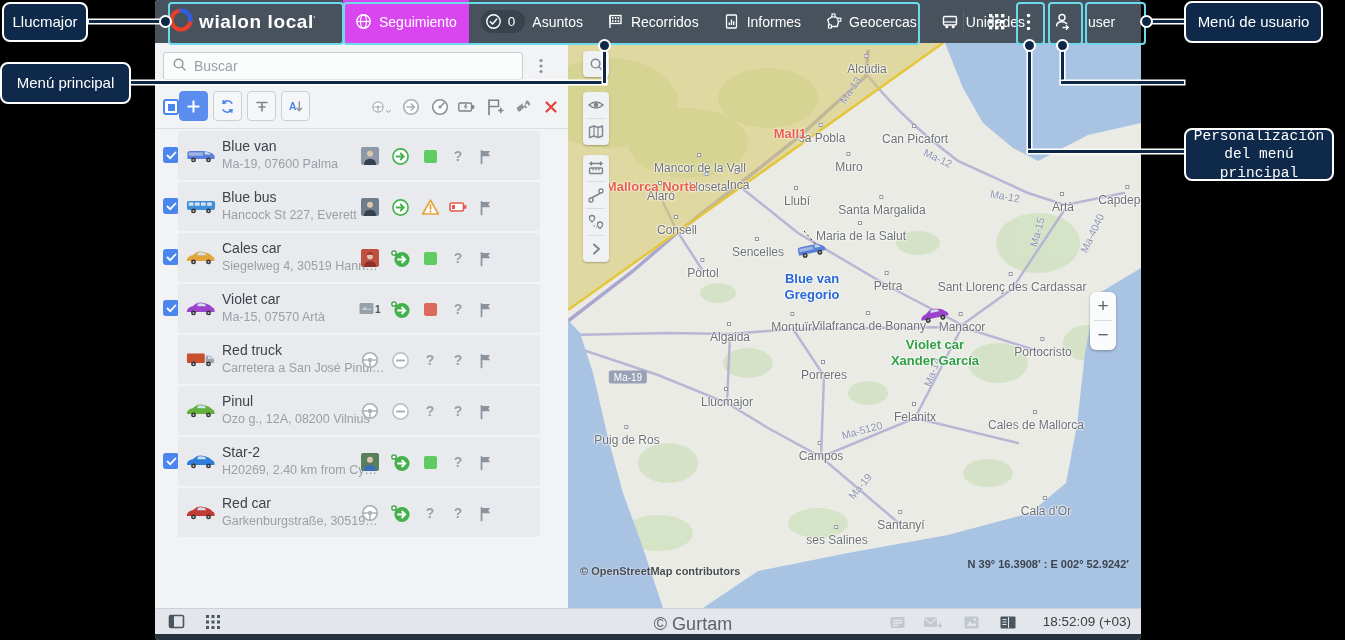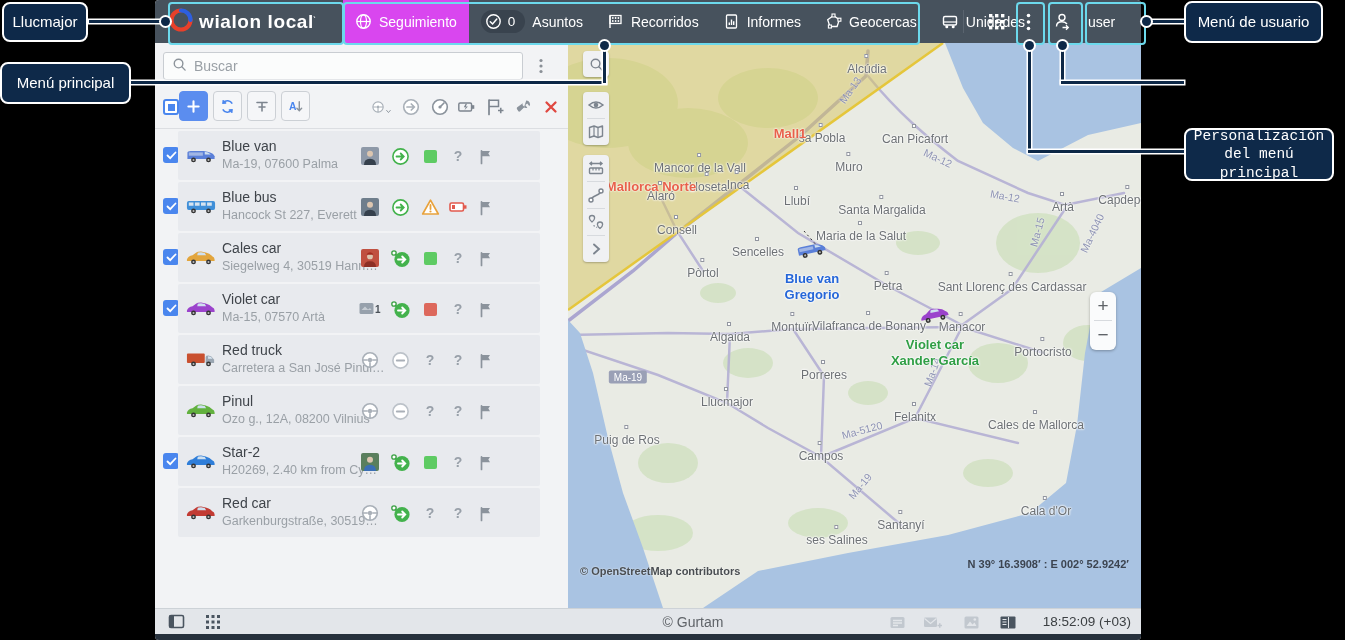--- a/index.html
+++ b/index.html
@@ -57,21 +57,21 @@
   .zoomctl{position:absolute;left:522px;top:249px;width:26px;height:58px;background:#fafbfc;border-radius:6px;box-shadow:0 1px 3px rgba(0,0,0,.3);display:flex;flex-direction:column;align-items:center;}
   .zoomctl .zb{width:26px;height:28px;display:flex;align-items:center;justify-content:center;font-size:19px;color:#5f6artifact368;color:#5f6368;cursor:pointer;}
   .zsep{width:18px;height:1px;background:#d7dade;}
   .scalebar{position:absolute;left:12px;top:484px;width:120px;height:42px;}
   .attrib{position:absolute;left:12px;top:522px;font-size:11px;font-weight:bold;color:#4a4e52;text-shadow:0 0 2px rgba(255,255,255,.8);}
   .coords{position:absolute;right:12px;top:515px;font-size:11px;font-weight:bold;color:#3c4450;}
 
   
   .bottombar{position:absolute;left:0;top:608px;width:986px;height:26px;background:#e3e6ea;border-top:1px solid #cdd2d7;}
   .bb-ico{position:absolute;top:4px;width:20px;height:18px;display:flex;align-items:center;justify-content:center;cursor:pointer;}
-  .bb-center{position:absolute;left:0;top:5px;width:1076px;text-align:center;font-size:14px;color:#5f6368;}
+  .bb-center{position:absolute;left:0;top:5px;width:1076px;text-align:center;font-size:18px;color:#5f6368;}
   .bb-time{position:absolute;right:10px;top:5px;font-size:13.5px;color:#3c4043;}
   .bb-strip{position:absolute;left:0;top:634px;width:986px;height:6px;background:#27313d;}
 
   
   .hl{position:absolute;border:2px solid #6cd9ec;border-radius:4px;z-index:40;pointer-events:none;}
   .conn{position:absolute;background:#0d2847;box-shadow:0 0 0 1.5px #fff;z-index:50;}
   .dot{position:absolute;width:9px;height:9px;border-radius:50%;background:#0d2847;box-shadow:0 0 0 2px #fff;z-index:51;}
   .callout{position:absolute;background:#0e2949;border:2px solid #fff;border-radius:8px;color:#fff;display:flex;align-items:center;justify-content:center;text-align:center;font-size:15px;line-height:1.25;z-index:60;box-sizing:border-box;padding:4px 8px;}
   .callout.small{font-size:14.5px;}
 </style>

